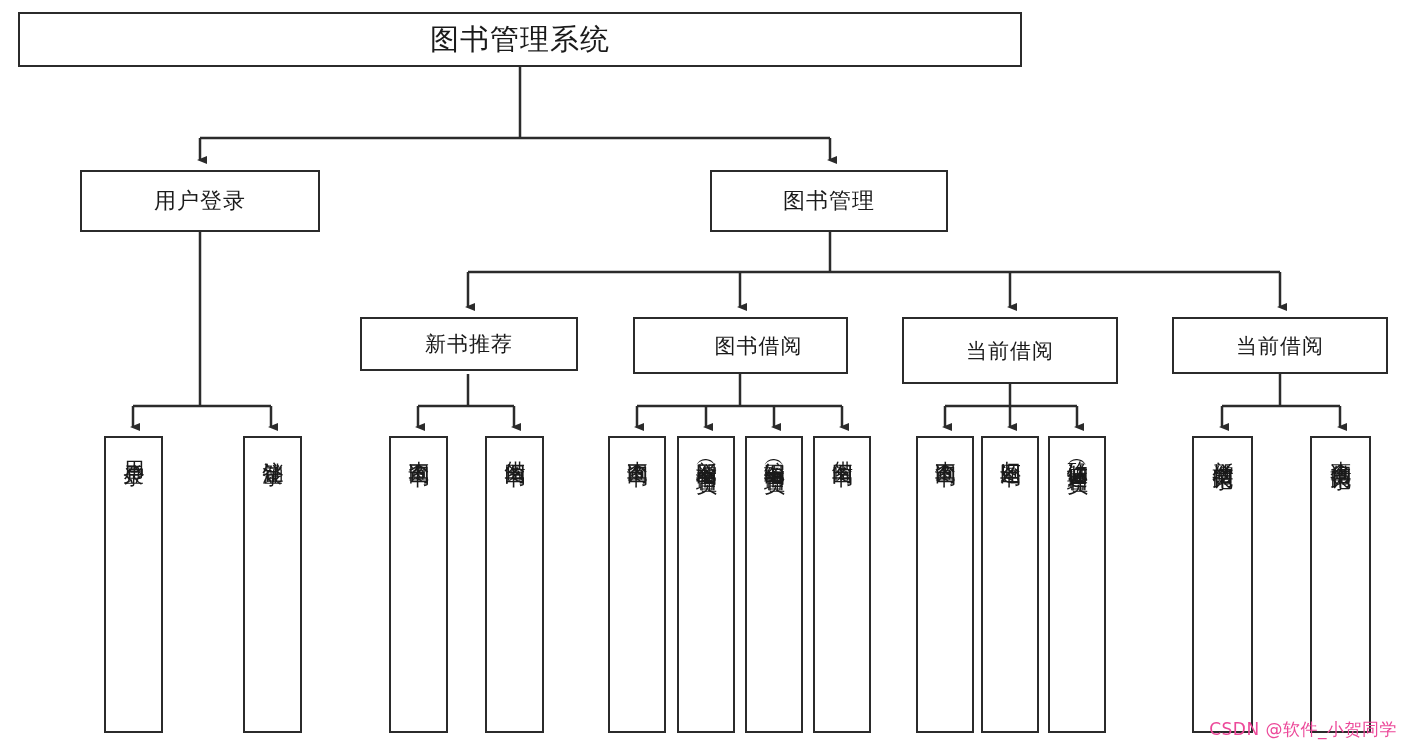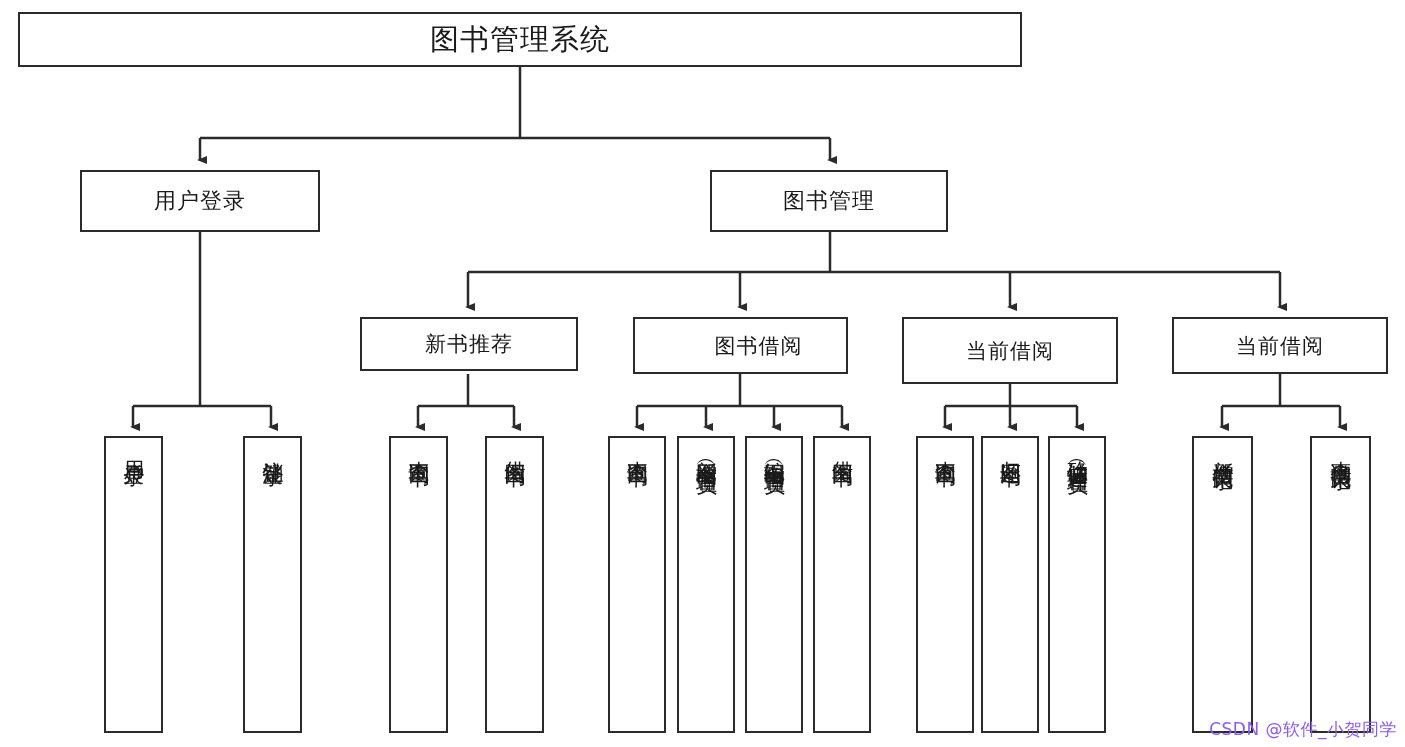--- a/index.html
+++ b/index.html
@@ -60,21 +60,21 @@
   }
   .hlabel {
     white-space: nowrap;
     letter-spacing: 1px;
   }
   .watermark {
     position: absolute;
     right: 8px;
     bottom: 6px;
     font-size: 17px;
-    color: #8b5cf6;
+    color: #ec4899;
     white-space: nowrap;
     letter-spacing: 0.5px;
     margin-top: 44px;
   }
 </style>
 </head>
 <body>
 
 <div id="canvas">
 

